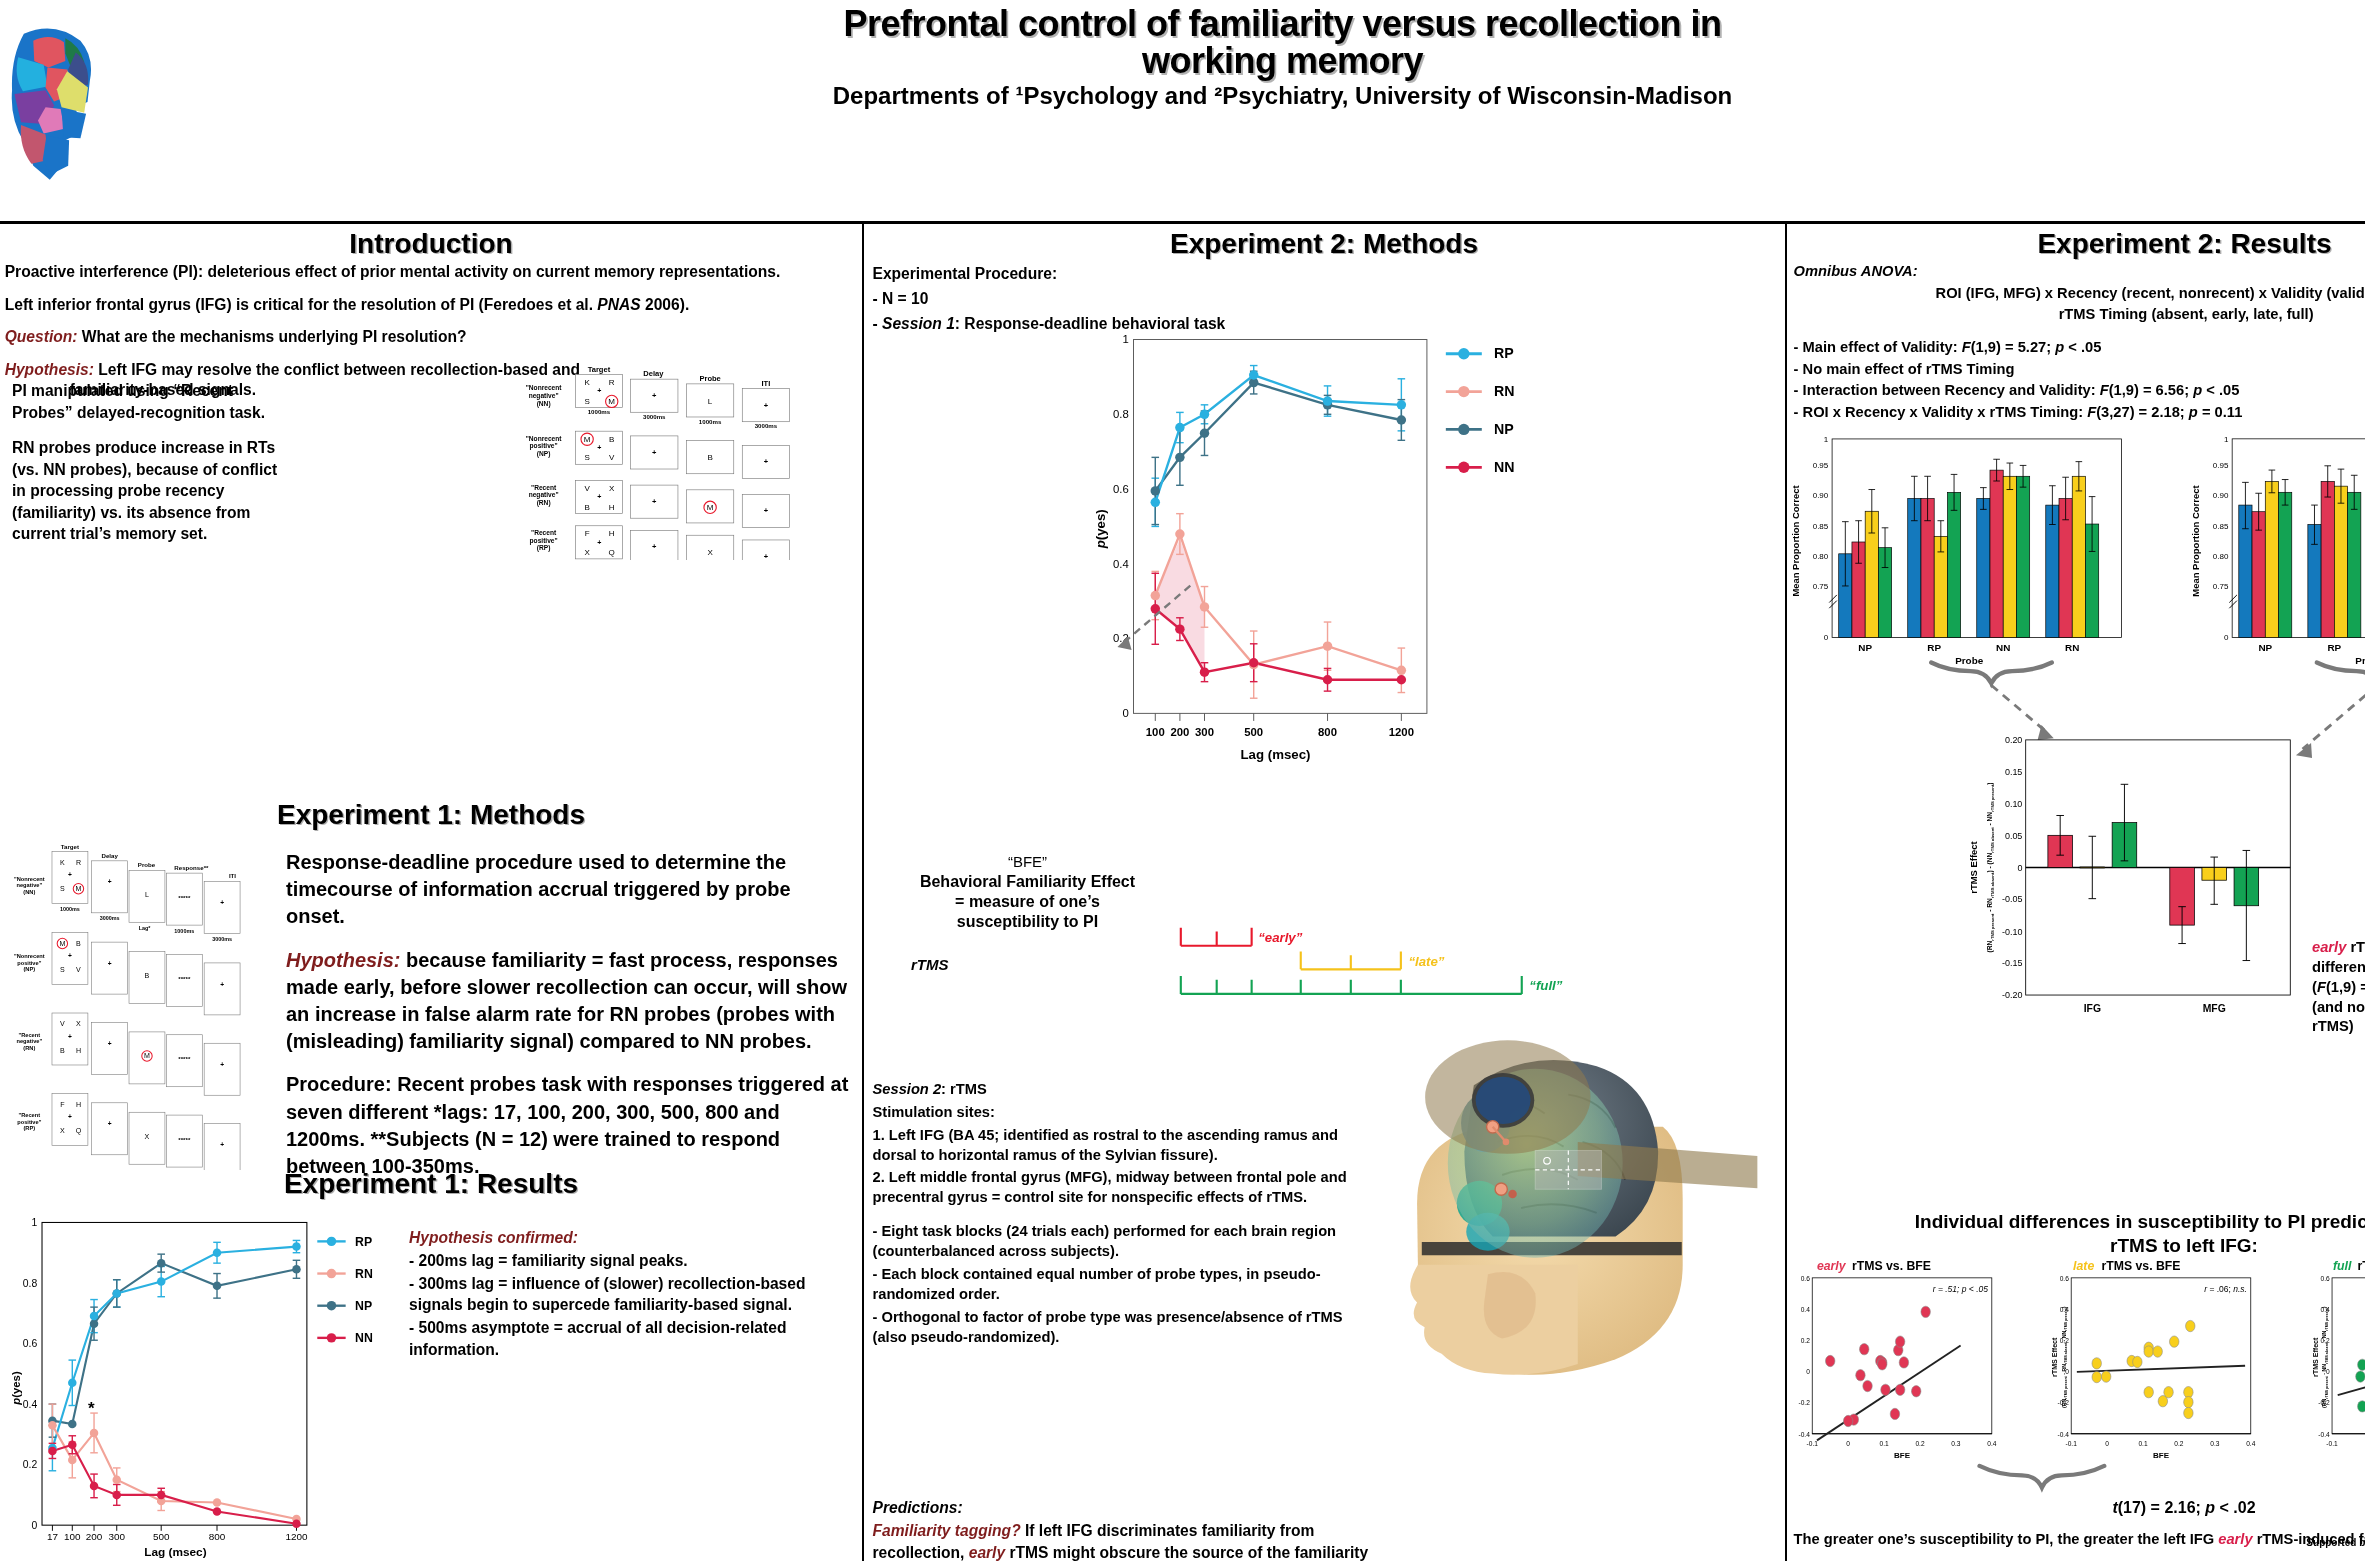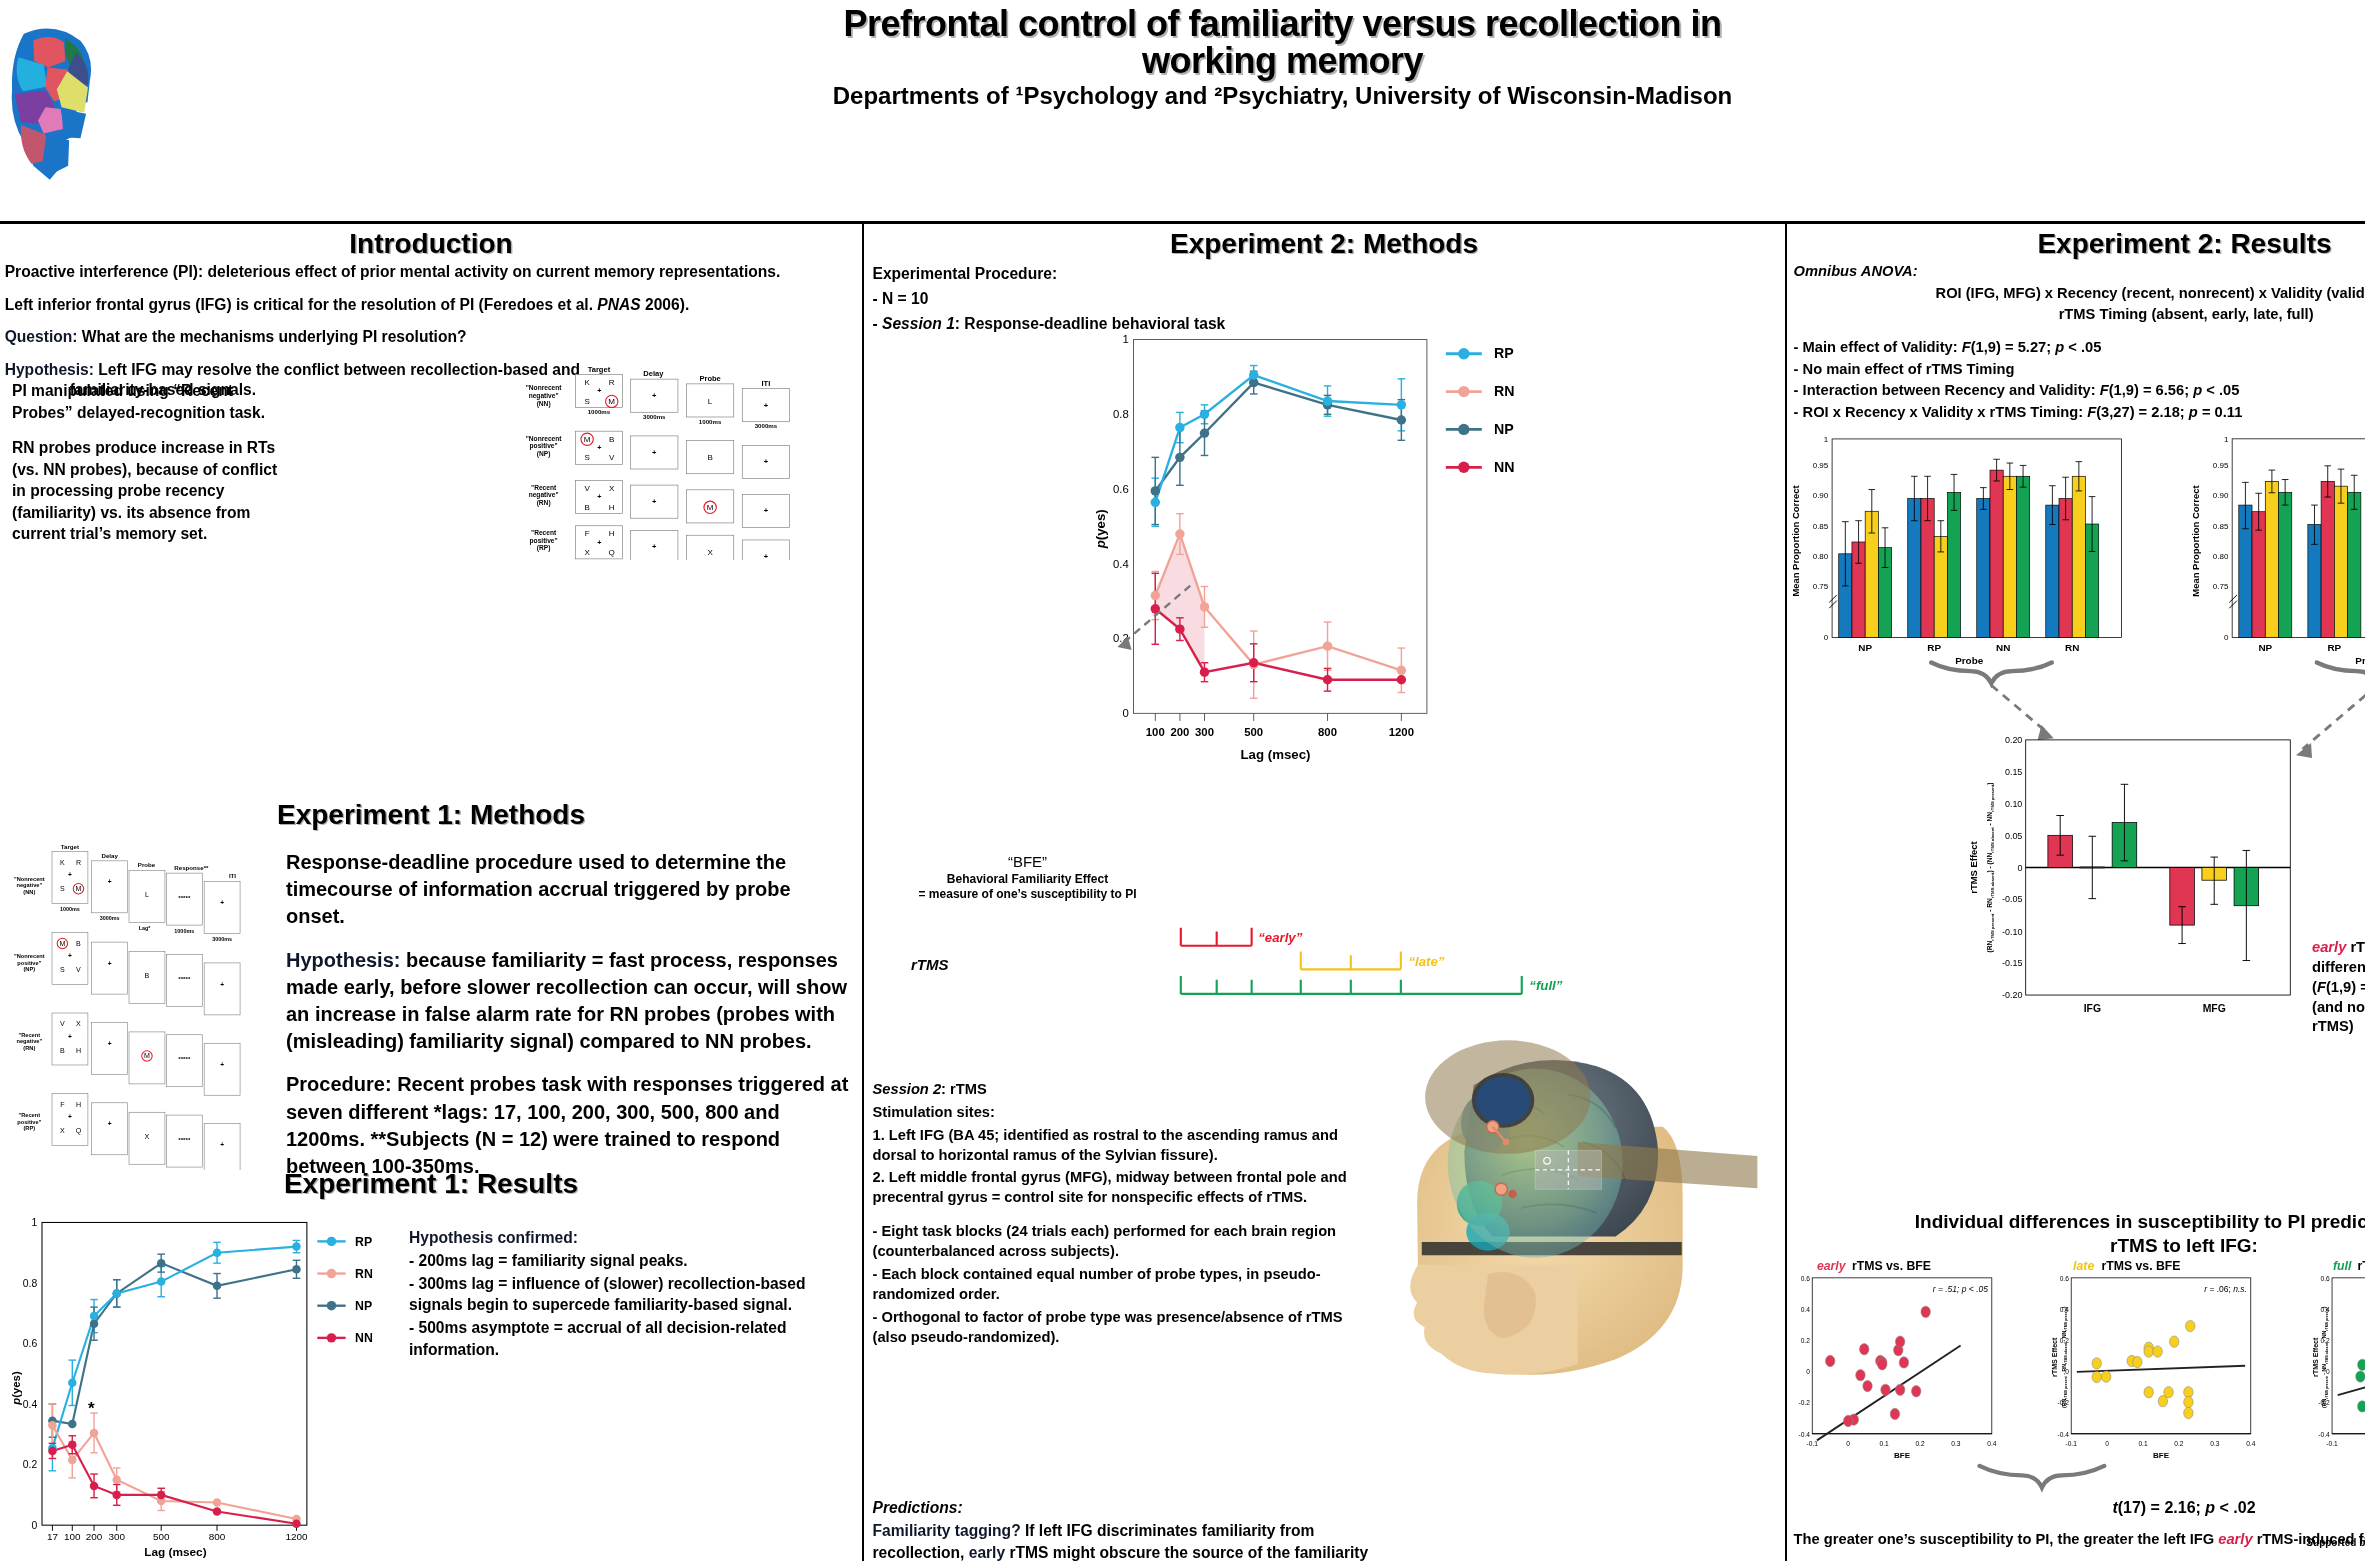--- a/index.html
+++ b/index.html
@@ -28,21 +28,21 @@
   .hrule { position:absolute; left:0; top:221px; width:2582px; height:2.8px; background:#000; }
   .vrule1 { position:absolute; left:862px; top:224px; width:2.4px; height:1337px; background:#000; }
   .vrule2 { position:absolute; left:1785px; top:224px; width:2.4px; height:1337px; background:#000; }
 
   
   .sec-head {
     text-align:center; font-size:28px; font-weight:bold;
     text-shadow:1.4px 1.4px 0 rgba(0,0,0,0.32);
   }
   .body-text { font-size:15.6px; font-weight:bold; line-height:1.3; }
-  .redi { color:#0f172a; }
+  .redi { color:#7f1d1d; font-style:italic; }
   .crimsoni { color:#d81e4a; font-style:italic; }
   .ital { font-style:italic; }
 
   
   .col1 { position:absolute; left:0; top:224px; width:862px; height:1337px; }
   .c1-head { position:absolute; left:0; top:3.8px; width:862px; }
   .intro-text { position:absolute; left:4.7px; top:38px; width:833px; }
   .intro-text p { margin:0 0 12.3px 0; }
 
   .pi-text { position:absolute; left:12px; top:156px; width:274px; font-size:15.6px; font-weight:bold; line-height:1.38; }
@@ -61,21 +61,21 @@
   .exp1r-text p { margin:0 0 1.9px 0; }
 
   
   .col2 { position:absolute; left:864px; top:224px; width:920px; height:1337px; }
   .c2-head { position:absolute; left:0; top:3.8px; width:920px; }
   .c2-proc { position:absolute; left:8.5px; top:39px; width:473px; font-size:15.6px; font-weight:bold; line-height:1.42; }
   .c2-proc div { margin-bottom:2.8px; }
 
   .bfe-label { position:absolute; left:45px; top:629px; width:237px; text-align:center; }
   .bfe-big { font-size:15px; font-weight:normal; }
-  .bfe-sub { font-size:12px; font-weight:bold; line-height:1.25; margin-top:1.9px; }
+  .bfe-sub { font-size:16px; font-weight:bold; line-height:1.25; margin-top:1.9px; }
 
   .rtms-lbl { position:absolute; left:47px; top:732px; font-size:15px; font-weight:bold; font-style:italic; }
 
   .c2-sess2 { position:absolute; left:8.5px; top:856px; width:478px; font-size:14.7px; font-weight:bold; line-height:1.36; }
   .c2-sess2 p { margin:0 0 2.8px 0; }
   .c2-sess2 .gap { margin-bottom:14px; }
 
   .c2-pred { position:absolute; left:8.5px; top:1273px; width:502px; font-size:15.6px; font-weight:bold; line-height:1.38; }
   .c2-pred p { margin:0 0 1.9px 0; }
 

